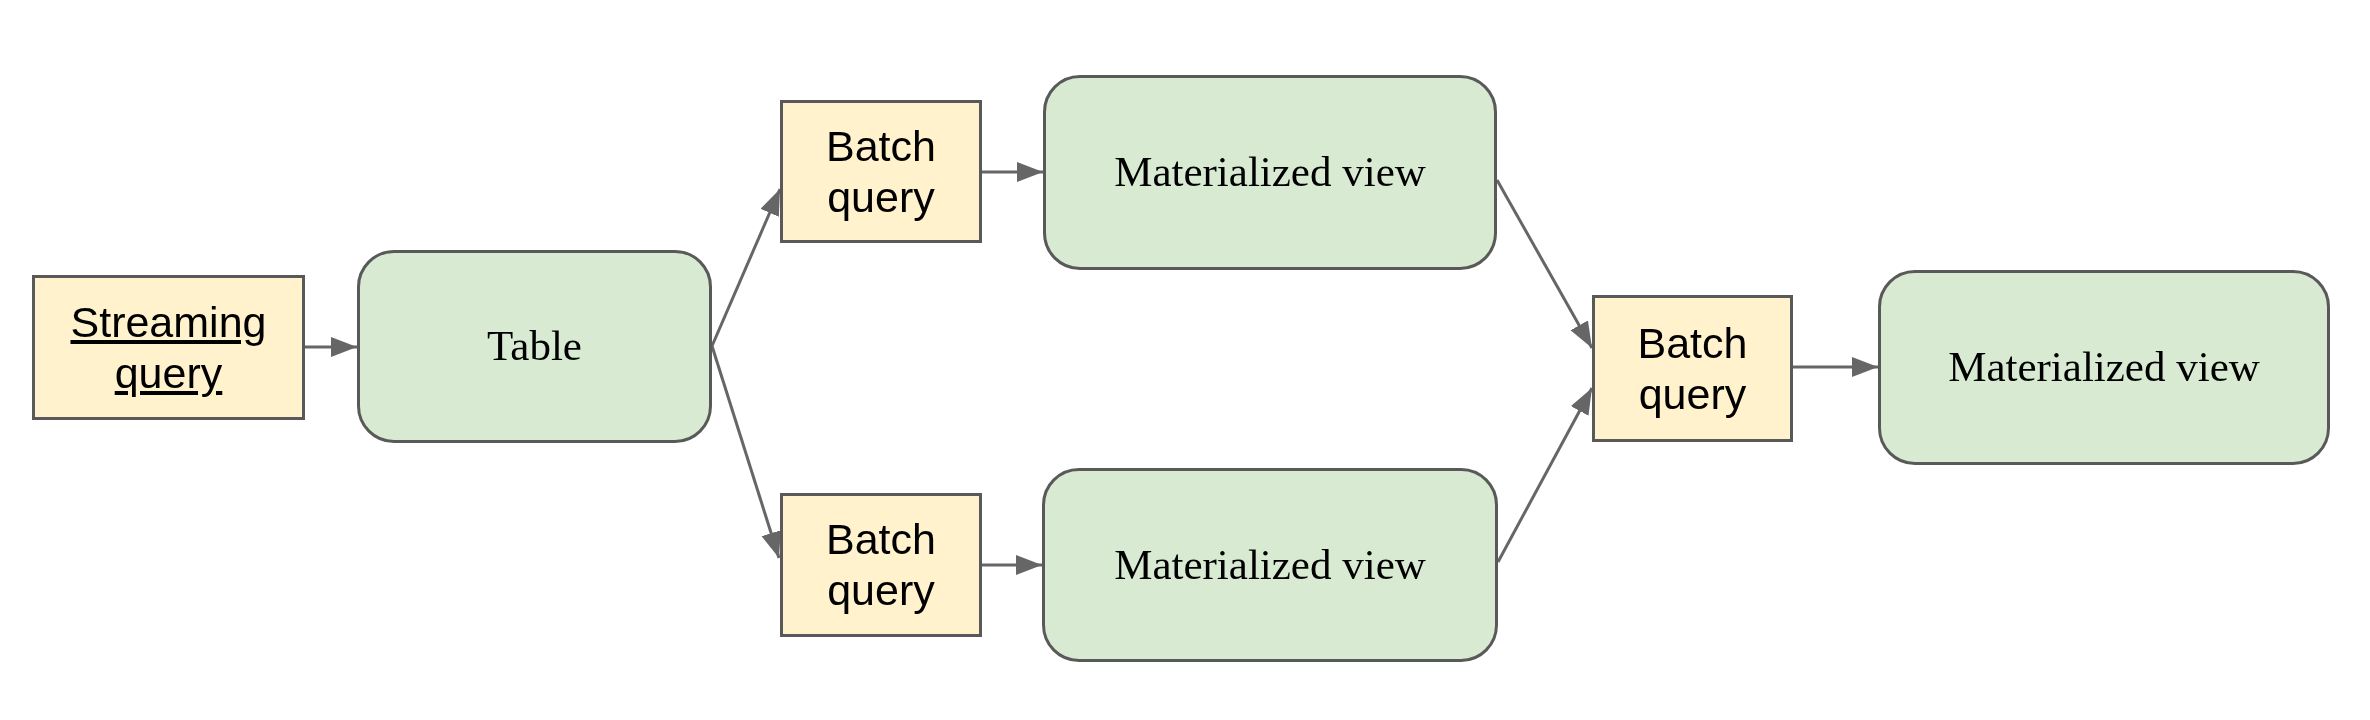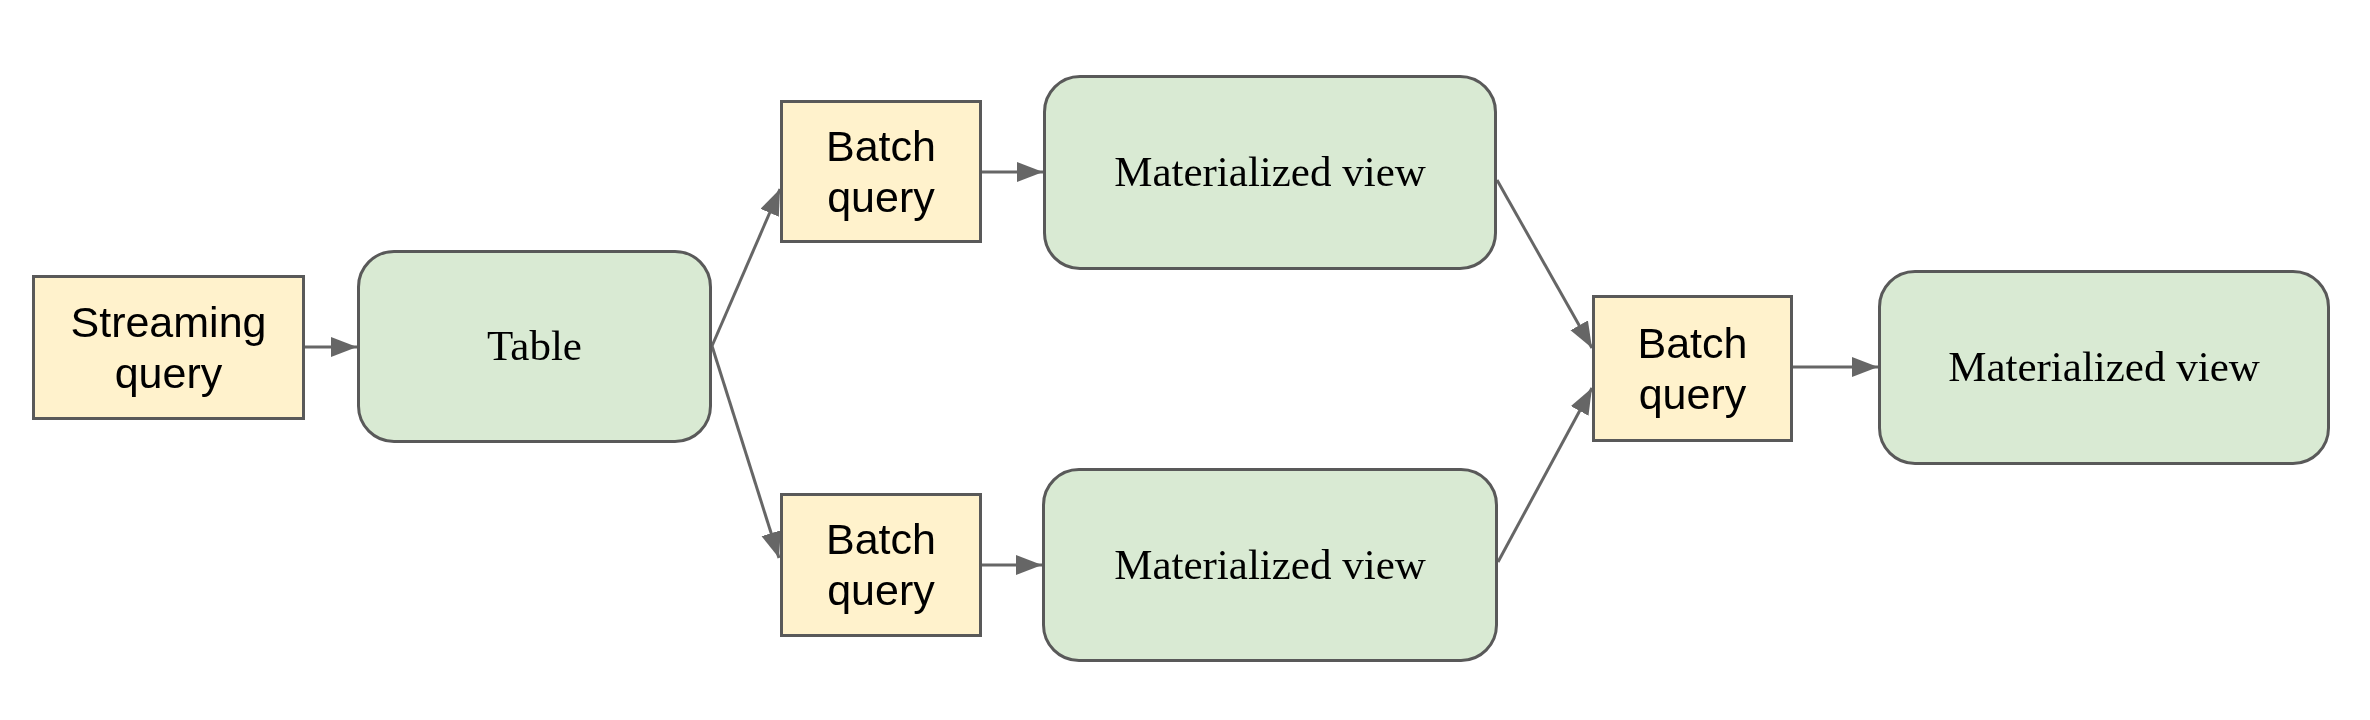--- a/index.html
+++ b/index.html
@@ -68,21 +68,21 @@
     <line class="edge-line" x1="305" y1="347" x2="357" y2="347" marker-end="url(#ah)"></line>
     <line class="edge-line" x1="712" y1="346" x2="780" y2="189" marker-end="url(#ah)"></line>
     <line class="edge-line" x1="712" y1="346" x2="779" y2="558" marker-end="url(#ah)"></line>
     <line class="edge-line" x1="982" y1="172" x2="1043" y2="172" marker-end="url(#ah)"></line>
     <line class="edge-line" x1="982" y1="565" x2="1042" y2="565" marker-end="url(#ah)"></line>
     <line class="edge-line" x1="1497" y1="180" x2="1592" y2="348" marker-end="url(#ah)"></line>
     <line class="edge-line" x1="1498" y1="562" x2="1592" y2="388" marker-end="url(#ah)"></line>
     <line class="edge-line" x1="1793" y1="367" x2="1878" y2="367" marker-end="url(#ah)"></line>
   </svg>
 
-  <div class="node query" style="left:32px; top:275px; width:273px; height:145px;">
+  <div class="node query" style="left:32px; top:275px; width:273px; height:145px;text-decoration:underline;">
     <span class="label">Streaming query</span>
   </div>
 
   <div class="node view" style="left:357px; top:250px; width:355px; height:193px;">
     <span class="label">Table</span>
   </div>
 
   <div class="node query" style="left:780px; top:100px; width:202px; height:143px;">
     <span class="label">Batch query</span>
   </div>

